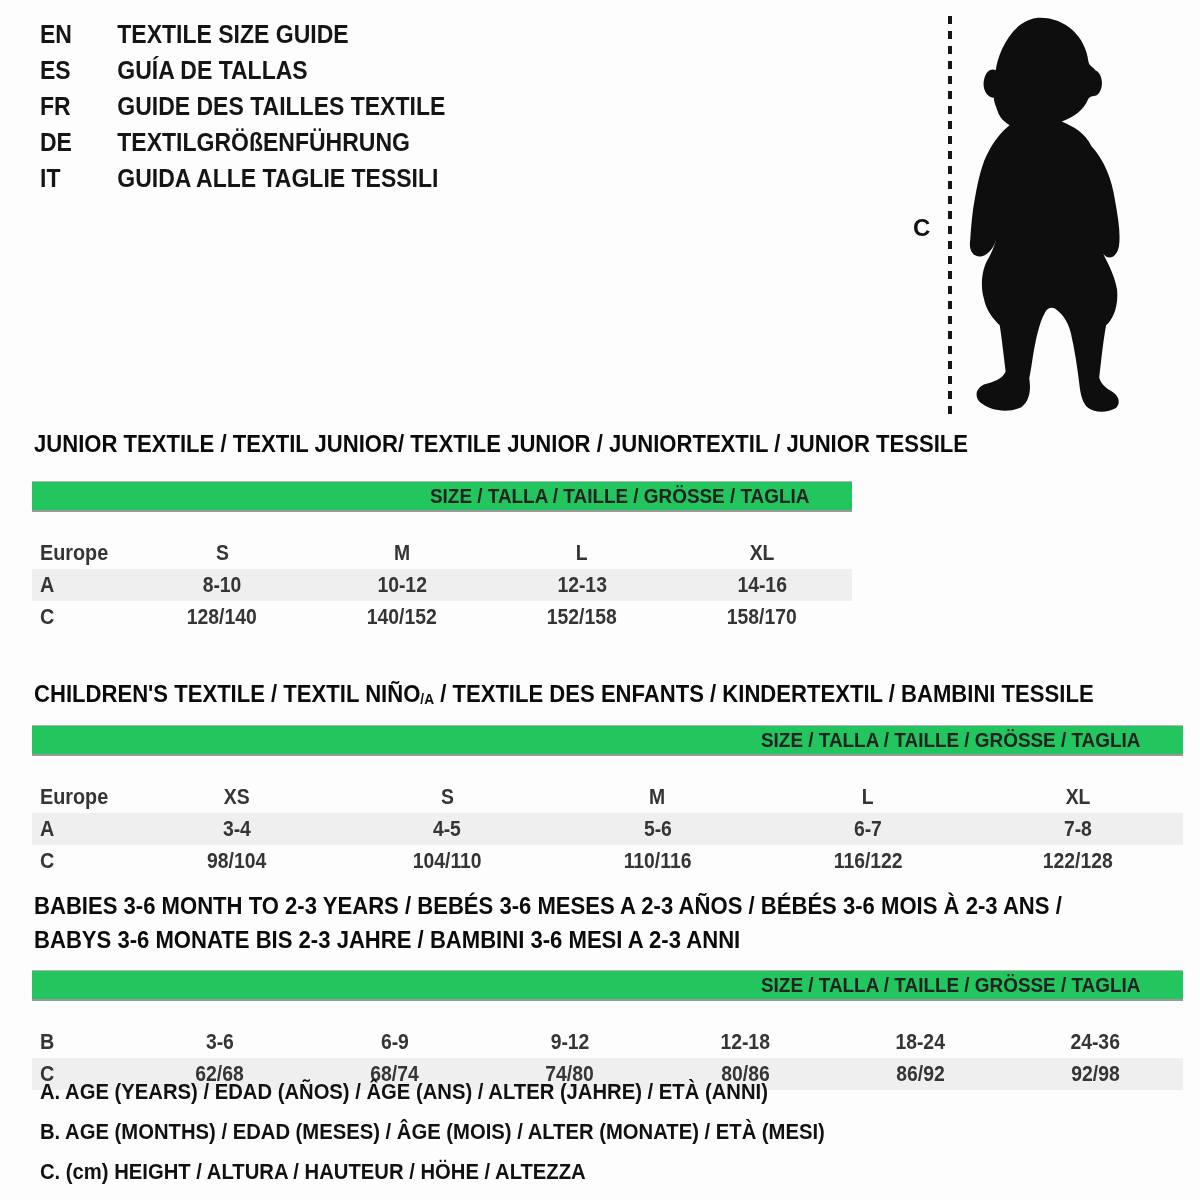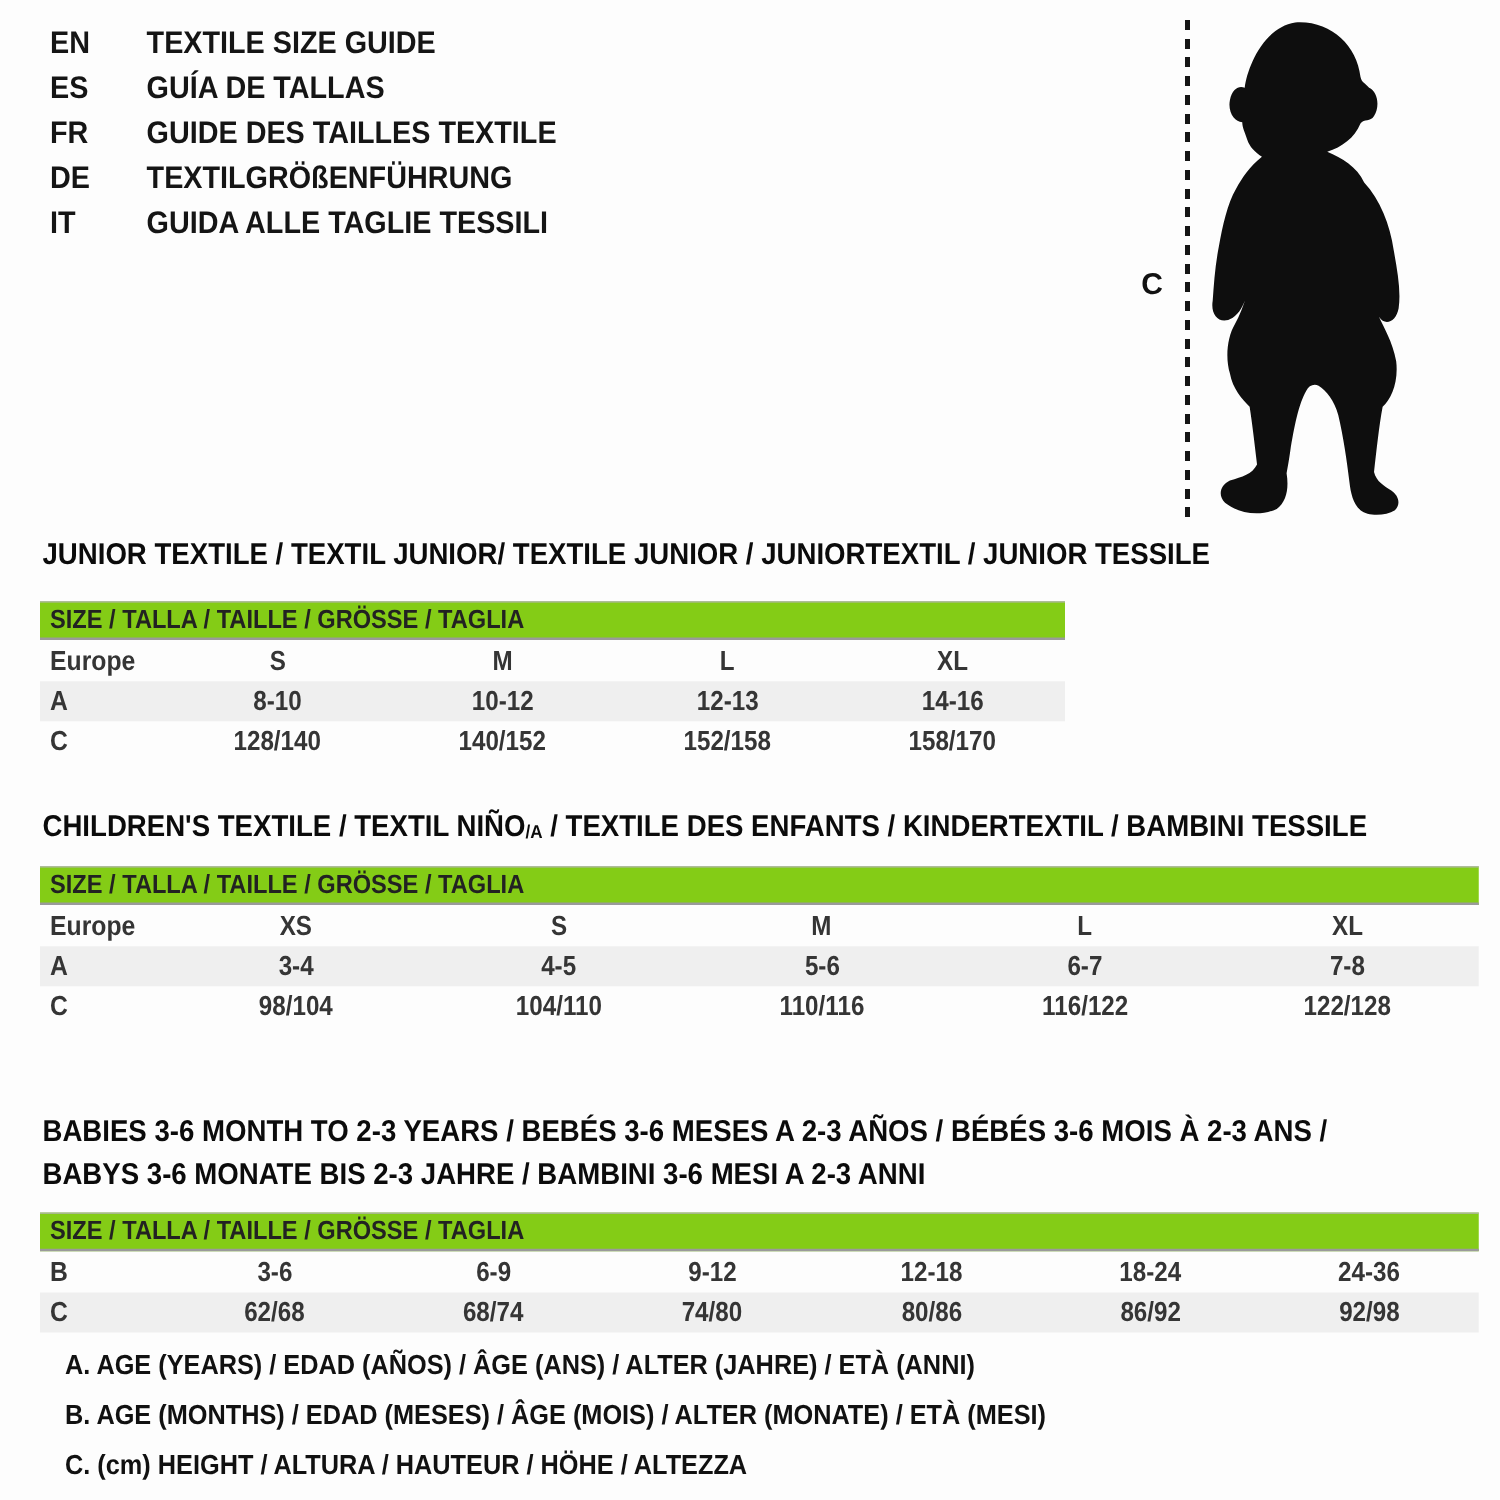--- a/index.html
+++ b/index.html
@@ -22,44 +22,44 @@
   
   .figure{position:absolute;left:905px;top:8px;width:295px;height:425px;}
   .dash-line{position:absolute;left:43px;top:8px;width:4px;height:402px;
              background:repeating-linear-gradient(to bottom,#151515 0 8px,transparent 8px 15px);}
   .c-label{position:absolute;left:8px;top:206px;font-size:24px;color:#111;}
   .toddler-svg{position:absolute;left:58px;top:8px;}
 
   
   .sec{position:absolute;left:32px;}
   .sec-junior{top:430px;width:820px;height:185px;}
-  .sec-children{top:648px;width:1151px;height:180px;}
+  .sec-children{top:680px;width:1151px;height:180px;}
   .sec-babies{top:892px;width:1151px;height:180px;}
   .sec h2{margin:0;position:absolute;top:0;left:2px;font-size:24px;line-height:28px;color:#0b0b0b;
           transform:scaleX(.92);transform-origin:left center;white-space:nowrap;font-weight:bold;}
   .title-line2{position:absolute;top:34px;left:2px;font-size:24px;line-height:28px;color:#0b0b0b;
           transform:scaleX(.92);transform-origin:left center;white-space:nowrap;}
   .title-sub{font-size:.62em;vertical-align:-0.12em;}
-  .bar{position:absolute;left:0;width:100%;height:31px;background:#84cc16;
+  .bar{position:absolute;left:0;width:100%;height:31px;background:#22c55e;
        border-top:1px solid #b3b3b3;border-bottom:2px solid #9a9a9a;box-sizing:border-box;
-       display:flex;align-items:center;padding-left:8px;font-size:21px;color:#222;}
+       display:flex;align-items:center;padding-left:8px;font-size:21px;color:#222;justify-content:flex-end;}
   .sec-junior .bar{top:51px;}
   .sec-children .bar{top:45px;}
   .sec-babies .bar{top:78px;}
-  .tbl{position:absolute;left:0;width:100%;}
+  .tbl{position:absolute;left:0;width:100%;margin-top:24px;}
   .sec-junior .tbl{top:83px;}
   .sec-children .tbl{top:77px;}
   .sec-babies .tbl{top:110px;}
   .trow{display:flex;align-items:center;height:32px;font-size:22px;color:#353535;}
   .trow.shaded{background:#efefef;}
   .tcell.lbl{width:100px;padding-left:8px;box-sizing:border-box;}
   .tcell.val{flex:1;text-align:center;}
 
   
-  .legend{position:absolute;left:52px;top:1072px;text-align:right;}
+  .legend{position:absolute;left:40px;top:1072px;text-align:right;}
   .legend-line{height:40px;display:flex;align-items:center;font-size:22px;color:#111;
                transform:scaleX(.92);transform-origin:left center;white-space:nowrap;}
 </style>
 </head>
 <body>
 
 <div class="page">
 
   <div class="langs" id="langs">
       <div class="lang-row">

